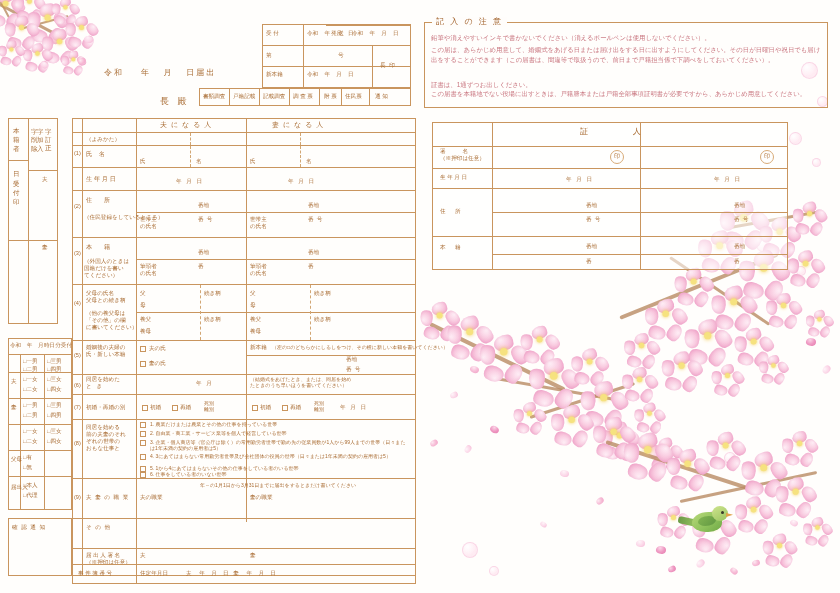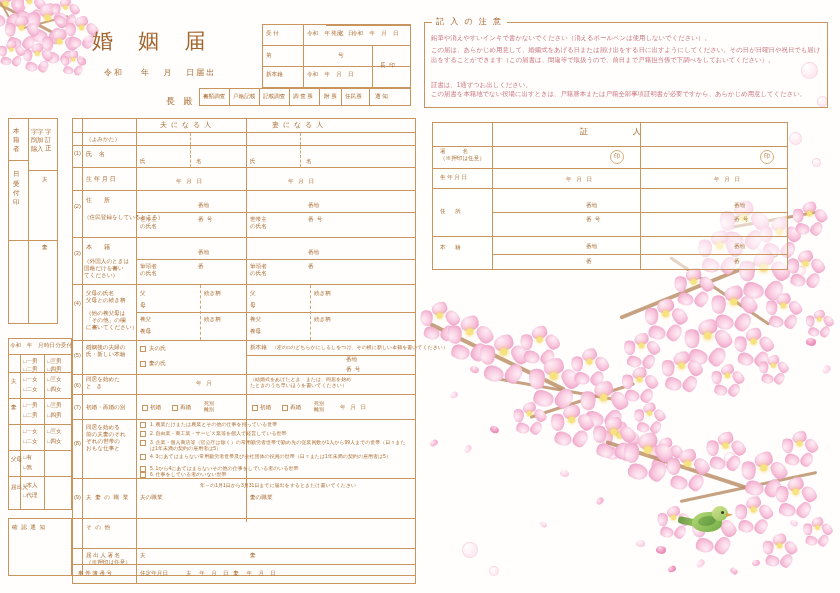--- a/index.html
+++ b/index.html
@@ -571,23 +571,22 @@
   <div class="petal" style="left:596px;top:498px;width:8px;height:6px;transform:rotate(-35deg)"></div>
   <div class="petal light" style="left:636px;top:540px;width:9px;height:7px;transform:rotate(15deg)"></div>
   <div class="petal deep" style="left:668px;top:566px;width:8px;height:6px;transform:rotate(-20deg)"></div>
   <div class="petal light" style="left:540px;top:522px;width:7px;height:5px;transform:rotate(40deg)"></div>
   <div class="petal" style="left:752px;top:560px;width:8px;height:6px;transform:rotate(-10deg)"></div>
   <div class="petal light" style="left:790px;top:520px;width:8px;height:6px;transform:rotate(30deg)"></div>
   <div class="petal" style="left:430px;top:440px;width:8px;height:6px;transform:rotate(-25deg)"></div>
 
   <div class="form" style="left:0;top:0;width:840px;height:593px;">
 
-    <div class="t title" style="left:92px;top:28px;font-size:21px;">婚 姻 届</div>
     <div class="t" style="left:104px;top:68px;font-size:8px;letter-spacing:2px;">令和    年   月   日届出</div>
-    <div class="t" style="left:166px;top:96px;font-size:9px;letter-spacing:3px;">長 殿</div>
+    <div class="t" style="left:160px;top:96px;font-size:9px;letter-spacing:3px;">長 殿</div>
 
     <div class="bx" style="left:262px;top:24px;width:149px;height:64px;"></div>
     <div class="ln" style="left:262px;top:45px;width:149px;height:1px;"></div>
     <div class="ln" style="left:262px;top:66px;width:149px;height:1px;"></div>
     <div class="ln" style="left:303px;top:24px;width:1px;height:64px;"></div>
     <div class="t tiny" style="left:266px;top:30px;">受 付</div>
     <div class="t tiny" style="left:307px;top:30px;">令和    年    月    日</div>
     <div class="t tiny" style="left:266px;top:52px;">第</div>
     <div class="t tiny" style="left:338px;top:52px;">号</div>
     <div class="t tiny" style="left:266px;top:71px;">新本籍</div>

